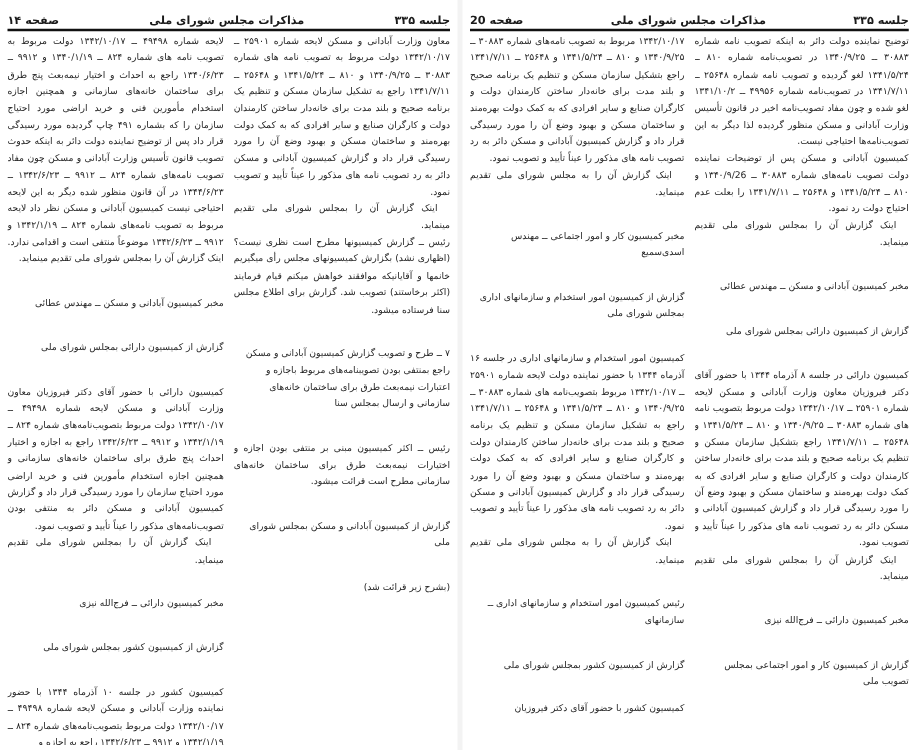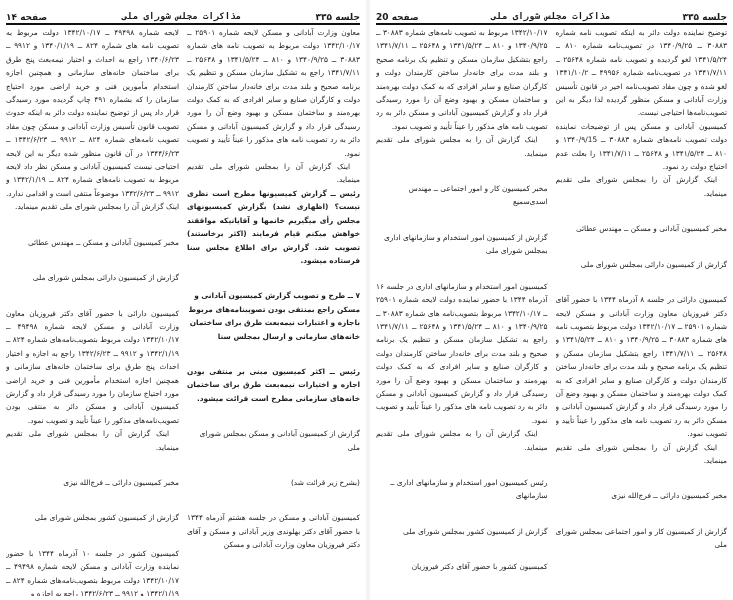--- a/index.html
+++ b/index.html
@@ -10,33 +10,33 @@
   }
   .page { position:absolute; top:0; height:600px; }
   .page-left { left:0; width:366px; }
   .page-right { left:370px; width:363px; }
   .header {
     position:absolute; top:6px; left:6px; right:6px; height:16px;
     display:flex; justify-content:space-between; align-items:flex-end;
     font-size:9px; font-weight:bold; direction:rtl;
     border-bottom:2px solid #111; padding-bottom:1px;
   }
-  .header .mid { flex:1; text-align:center;font-family:Liberation Mono, monospace; }
+  .header .mid { flex:1; text-align:center; }
   .cols {
     position:absolute; top:26px; left:6px; right:6px; bottom:4px;
     display:flex; flex-direction:row-reverse; gap:8px;
   }
   .col {
     flex:1; direction:rtl; text-align:justify;
     font-size:7.4px; line-height:13.4px; overflow:hidden;
     font-family:"DejaVu Sans", sans-serif; color:#1e1e1e;
   }
   .col p { margin:0 0 0 0; }
   .col .c { text-align:right; margin:22px 0; }
-  .col .b { font-weight:bold; }
+  .col .b { font-weight:normal; }
   .col .ind { text-indent:10px; }
   .divider { position:absolute; top:0; left:366px; width:4px; height:600px; background:#f3f3f3; }
 </style>
 </head>
 <body>
 
 <div class="page page-left">
   <div class="header">
     <span>جلسه ۳۳۵</span>
     <span class="mid">مذاکرات مجلس شورای ملی</span>
@@ -44,21 +44,20 @@
   </div>
   <div class="cols">
     <div class="col">
         <p>معاون وزارت آبادانی و مسکن لایحه شماره ۲۵۹۰۱ ــ ۱۳۴۲/۱۰/۱۷ دولت مربوط به تصویب نامه های شماره ۳۰۸۸۳ ــ ۱۳۴۰/۹/۲۵ و ۸۱۰ ــ ۱۳۴۱/۵/۲۴ و ۲۵۶۴۸ ــ ۱۳۴۱/۷/۱۱ راجع به تشکیل سازمان مسکن و تنظیم یک برنامه صحیح و بلند مدت برای خانه‌دار ساختن کارمندان دولت و کارگران صنایع و سایر افرادی که به کمک دولت بهره‌مند و ساختمان مسکن و بهبود وضع آن را مورد رسیدگی قرار داد و گزارش کمیسیون آبادانی و مسکن دائر به رد تصویب نامه های مذکور را عیناً تأیید و تصویب نمود.</p>
         <p class="ind">اینک گزارش آن را بمجلس شورای ملی تقدیم مینماید.</p>
         <p class="b">رئیس ــ گزارش کمیسیونها مطرح است نظری نیست؟ (اظهاری نشد) بگزارش کمیسیونهای مجلس رأی میگیریم خانمها و آقایانیکه موافقند خواهش میکنم قیام فرمایند (اکثر برخاستند) تصویب شد. گزارش برای اطلاع مجلس سنا فرستاده میشود.</p>
         <p class="c b">۷ ــ طرح و تصویب گزارش کمیسیون آبادانی و مسکن راجع بمنتفی بودن تصویبنامه‌های مربوط باجازه و اعتبارات نیمه‌بعث طرق برای ساختمان خانه‌های سازمانی و ارسال بمجلس سنا</p>
         <p class="b">رئیس ــ اکثر کمیسیون مبنی بر منتفی بودن اجازه و اختیارات نیمه‌بعث طرق برای ساختمان خانه‌های سازمانی مطرح است قرائت میشود.</p>
         <p class="c">گزارش از کمیسیون آبادانی و مسکن بمجلس شورای ملی</p>
         <p class="c">(بشرح زیر قرائت شد)</p>
-        <p>کمیسیون آبادانی و مسکن در جلسه هشتم آذرماه ۱۳۴۴ با حضور آقای دکتر بهلوندی وزیر آبادانی و مسکن و آقای دکتر فیروزیان معاون وزارت آبادانی و مسکن</p>
       </div>
     <div class="col">
         <p>لایحه شماره ۴۹۴۹۸ ــ ۱۳۴۲/۱۰/۱۷ دولت مربوط به تصویب نامه های شماره ۸۲۴ ــ ۱۳۴۰/۱/۱۹ و ۹۹۱۲ ــ ۱۳۴۰/۶/۲۳ راجع به احداث و اختیار نیمه‌بعث پنج طرق برای ساختمان خانه‌های سازمانی و همچنین اجازه استخدام مأمورین فنی و خرید اراضی مورد احتیاج سازمان را که بشماره ۴۹۱ چاپ گردیده مورد رسیدگی قرار داد پس از توضیح نماینده دولت دائر به اینکه حدوث تصویب قانون تأسیس وزارت آبادانی و مسکن چون مفاد تصویب نامه‌های شماره ۸۲۴ ــ ۹۹۱۲ ــ ۱۳۴۲/۶/۲۳ ــ ۱۳۴۴/۶/۲۳ در آن قانون منظور شده دیگر به این لایحه احتیاجی نیست کمیسیون آبادانی و مسکن نظر داد لایحه مربوط به تصویب نامه‌های شماره ۸۲۴ ــ ۱۳۴۲/۱/۱۹ و ۹۹۱۲ ــ ۱۳۴۲/۶/۲۳ موضوعاً منتفی است و اقدامی ندارد. اینک گزارش آن را بمجلس شورای ملی تقدیم مینماید.</p>
         <p class="c">مخبر کمیسیون آبادانی و مسکن ــ مهندس عطائی</p>
         <p class="c">گزارش از کمیسیون دارائی بمجلس شورای ملی</p>
         <p>کمیسیون دارائی با حضور آقای دکتر فیروزیان معاون وزارت آبادانی و مسکن لایحه شماره ۴۹۴۹۸ ــ ۱۳۴۲/۱۰/۱۷ دولت مربوط بتصویب‌نامه‌های شماره ۸۲۴ ــ ۱۳۴۲/۱/۱۹ و ۹۹۱۲ ــ ۱۳۴۲/۶/۲۳ راجع به اجازه و اختیار احداث پنج طرق برای ساختمان خانه‌های سازمانی و همچنین اجازه استخدام مأمورین فنی و خرید اراضی مورد احتیاج سازمان را مورد رسیدگی قرار داد و گزارش کمیسیون آبادانی و مسکن دائر به منتفی بودن تصویب‌نامه‌های مذکور را عیناً تأیید و تصویب نمود.</p>
         <p class="ind">اینک گزارش آن را بمجلس شورای ملی تقدیم مینماید.</p>
         <p class="c">مخبر کمیسیون دارائی ــ فرج‌الله نیزی</p>
         <p class="c">گزارش از کمیسیون کشور بمجلس شورای ملی</p>
         <p>کمیسیون کشور در جلسه ۱۰ آذرماه ۱۳۴۴ با حضور نماینده وزارت آبادانی و مسکن لایحه شماره ۴۹۴۹۸ ــ ۱۳۴۲/۱۰/۱۷ دولت مربوط بتصویب‌نامه‌های شماره ۸۲۴ ــ ۱۳۴۲/۱/۱۹ و ۹۹۱۲ ــ ۱۳۴۲/۶/۲۳ راجع به اجازه و</p>
@@ -70,28 +69,28 @@
 
 <div class="page page-right">
   <div class="header">
     <span>جلسه ۳۳۵</span>
     <span class="mid">مذاکرات مجلس شورای ملی</span>
     <span>صفحه 20</span>
   </div>
   <div class="cols">
     <div class="col">
         <p>توضیح نماینده دولت دائر به اینکه تصویب نامه شماره ۳۰۸۸۳ ــ ۱۳۴۰/۹/۲۵ در تصویب‌نامه شماره ۸۱۰ ــ ۱۳۴۱/۵/۲۴ لغو گردیده و تصویب نامه شماره ۲۵۶۴۸ ــ ۱۳۴۱/۷/۱۱ در تصویب‌نامه شماره ۴۹۹۵۶ ــ ۱۳۴۱/۱۰/۲ لغو شده و چون مفاد تصویب‌نامه اخیر در قانون تأسیس وزارت آبادانی و مسکن منظور گردیده لذا دیگر به این تصویب‌نامه‌ها احتیاجی نیست.</p>
-        <p>کمیسیون آبادانی و مسکن پس از توضیحات نماینده دولت تصویب نامه‌های شماره ۳۰۸۸۳ ــ ۱۳۴۰/۹/15 و ۸۱۰ ــ ۱۳۴۱/۵/۲۴ و ۲۵۶۴۸ ــ ۱۳۴۱/۷/۱۱ را بعلت عدم احتیاج دولت رد نمود.</p>
+        <p>کمیسیون آبادانی و مسکن پس از توضیحات نماینده دولت تصویب نامه‌های شماره ۳۰۸۸۳ ــ ۱۳۴۰/۹/26 و ۸۱۰ ــ ۱۳۴۱/۵/۲۴ و ۲۵۶۴۸ ــ ۱۳۴۱/۷/۱۱ را بعلت عدم احتیاج دولت رد نمود.</p>
         <p class="ind">اینک گزارش آن را بمجلس شورای ملی تقدیم مینماید.</p>
         <p class="c">مخبر کمیسیون آبادانی و مسکن ــ مهندس عطائی</p>
         <p class="c">گزارش از کمیسیون دارائی بمجلس شورای ملی</p>
         <p>کمیسیون دارائی در جلسه ۸ آذرماه ۱۳۴۴ با حضور آقای دکتر فیروزیان معاون وزارت آبادانی و مسکن لایحه شماره ۲۵۹۰۱ ــ ۱۳۴۲/۱۰/۱۷ دولت مربوط بتصویب نامه های شماره ۳۰۸۸۳ ــ ۱۳۴۰/۹/۲۵ و ۸۱۰ ــ ۱۳۴۱/۵/۲۴ و ۲۵۶۴۸ ــ ۱۳۴۱/۷/۱۱ راجع بتشکیل سازمان مسکن و تنظیم یک برنامه صحیح و بلند مدت برای خانه‌دار ساختن کارمندان دولت و کارگران صنایع و سایر افرادی که به کمک دولت بهره‌مند و ساختمان مسکن و بهبود وضع آن را مورد رسیدگی قرار داد و گزارش کمیسیون آبادانی و مسکن دائر به رد تصویب نامه های مذکور را عیناً تأیید و تصویب نمود.</p>
         <p class="ind">اینک گزارش آن را بمجلس شورای ملی تقدیم مینماید.</p>
         <p class="c">مخبر کمیسیون دارائی ــ فرج‌الله نیزی</p>
-        <p class="c">گزارش از کمیسیون کار و امور اجتماعی بمجلس شورای ملی</p>
+        <p class="c">گزارش از کمیسیون کار و امور اجتماعی بمجلس تصویب ملی</p>
       </div>
     <div class="col">
         <p>۱۳۴۲/۱۰/۱۷ مربوط به تصویب نامه‌های شماره ۳۰۸۸۳ ــ ۱۳۴۰/۹/۲۵ و ۸۱۰ ــ ۱۳۴۱/۵/۲۴ و ۲۵۶۴۸ ــ ۱۳۴۱/۷/۱۱ راجع بتشکیل سازمان مسکن و تنظیم یک برنامه صحیح و بلند مدت برای خانه‌دار ساختن کارمندان دولت و کارگران صنایع و سایر افرادی که به کمک دولت بهره‌مند و ساختمان مسکن و بهبود وضع آن را مورد رسیدگی قرار داد و گزارش کمیسیون آبادانی و مسکن دائر به رد تصویب نامه های مذکور را عیناً تأیید و تصویب نمود.</p>
         <p class="ind">اینک گزارش آن را به مجلس شورای ملی تقدیم مینماید.</p>
         <p class="c">مخبر کمیسیون کار و امور اجتماعی ــ مهندس اسدی‌سمیع</p>
         <p class="c">گزارش از کمیسیون امور استخدام و سازمانهای اداری بمجلس شورای ملی</p>
         <p>کمیسیون امور استخدام و سازمانهای اداری در جلسه ۱۶ آذرماه ۱۳۴۴ با حضور نماینده دولت لایحه شماره ۲۵۹۰۱ ــ ۱۳۴۲/۱۰/۱۷ مربوط بتصویب‌نامه های شماره ۳۰۸۸۳ ــ ۱۳۴۰/۹/۲۵ و ۸۱۰ ــ ۱۳۴۱/۵/۲۴ و ۲۵۶۴۸ ــ ۱۳۴۱/۷/۱۱ راجع به تشکیل سازمان مسکن و تنظیم یک برنامه صحیح و بلند مدت برای خانه‌دار ساختن کارمندان دولت و کارگران صنایع و سایر افرادی که به کمک دولت بهره‌مند و ساختمان مسکن و بهبود وضع آن را مورد رسیدگی قرار داد و گزارش کمیسیون آبادانی و مسکن دائر به رد تصویب نامه های مذکور را عیناً تأیید و تصویب نمود.</p>
         <p class="ind">اینک گزارش آن را به مجلس شورای ملی تقدیم مینماید.</p>
         <p class="c">رئیس کمیسیون امور استخدام و سازمانهای اداری ــ سازمانهای</p>
         <p class="c">گزارش از کمیسیون کشور بمجلس شورای ملی</p>

